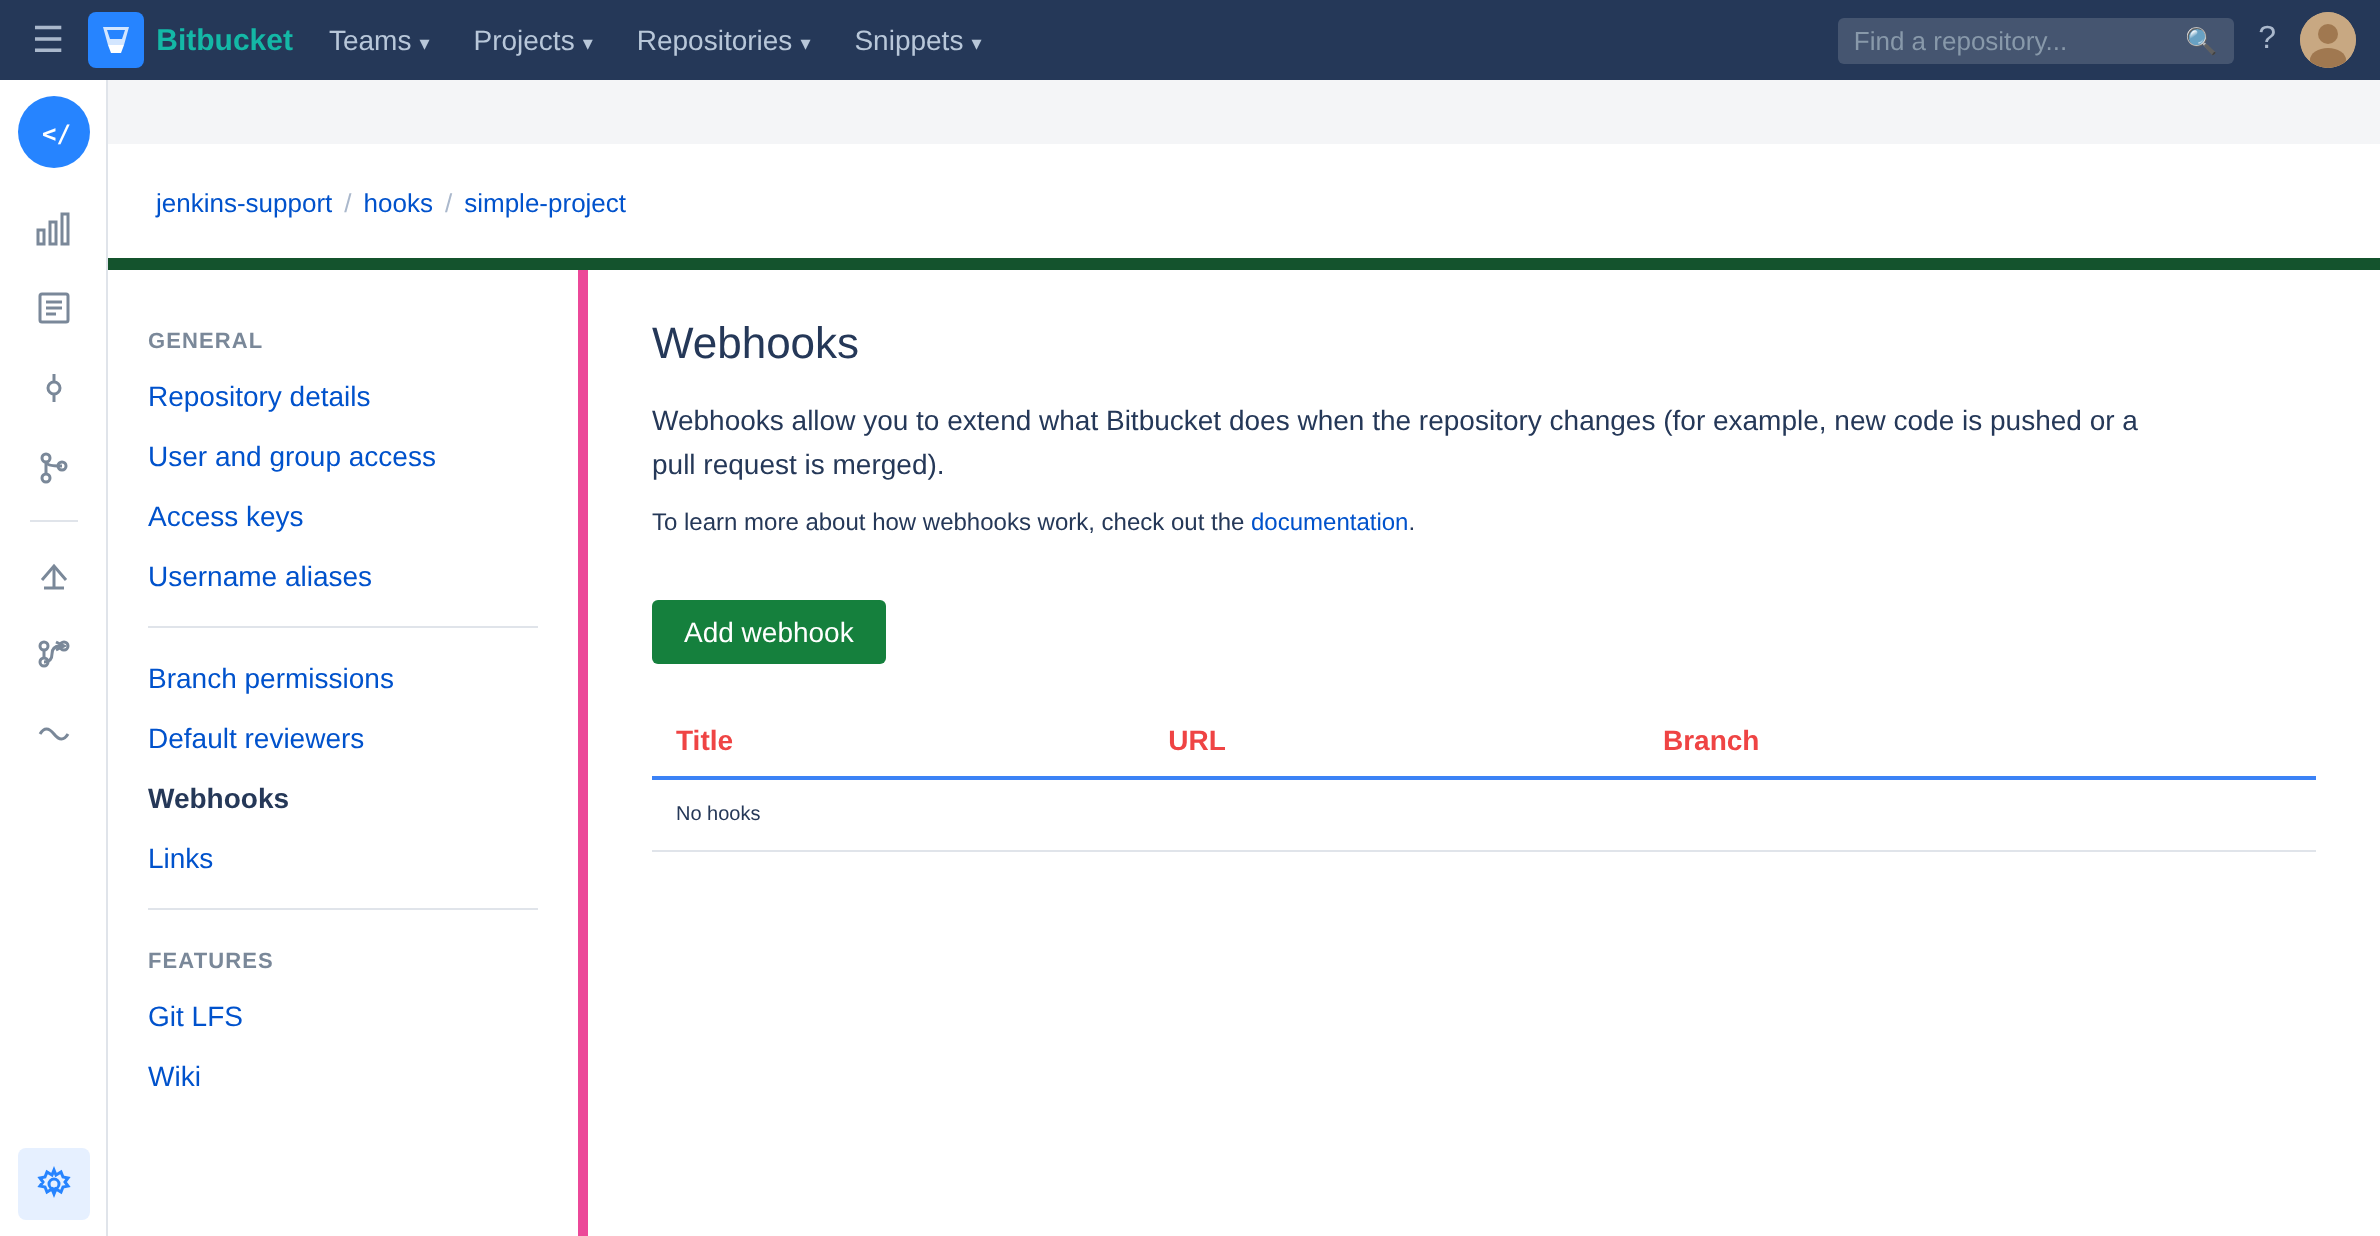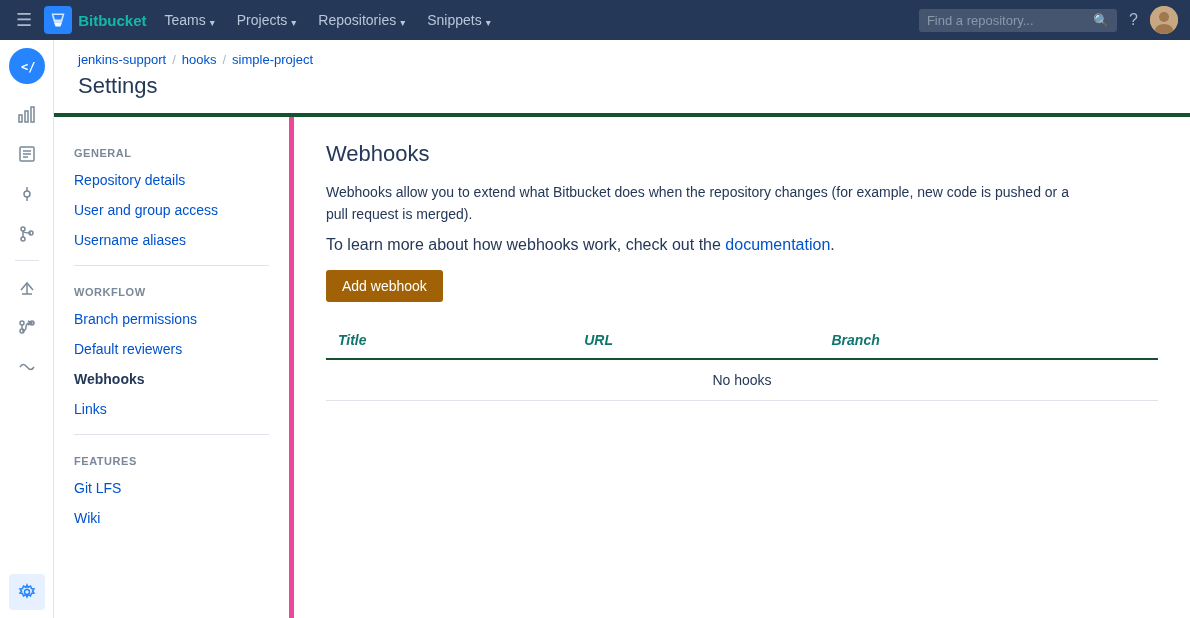--- a/index.html
+++ b/index.html
@@ -61,22 +61,23 @@
       color: white; font-size: 14px; font-weight: bold; margin-bottom: 8px;
     }
     .icon-sidebar-divider { width: 24px; height: 1px; background: #e0e4ea; margin: 4px 0; }
     .sidebar-spacer { flex: 1; }
 
     
     .main-content { flex: 1; display: flex; flex-direction: column; overflow: auto; background: #f4f5f7; }
 
     
     .page-header {
-      background: #fff; border-bottom: 4px solid #14532d;
-      padding: 12px 24px 14px;
+      background: #fff; border-bottom: 6px solid #14532d;
+      padding: 22px 24px 14px;
+      margin-top: 32px;
     }
     .breadcrumb { display: flex; align-items: center; gap: 6px; color: #7a8899; font-size: 13px; margin-bottom: 6px; }
     .breadcrumb a { color: #0052cc; text-decoration: none; }
     .breadcrumb-sep { color: #aab8cc; }
     .page-title { font-size: 22px; font-weight: 400; color: #253858; }
 
     
     .content-area { display: flex; flex: 1; }
 
     
@@ -91,36 +92,35 @@
     .settings-nav-item {
       display: block; padding: 7px 20px; color: #0052cc; text-decoration: none; font-size: 14px; cursor: pointer;
     }
     .settings-nav-item.active { color: #253858; font-weight: 700; background: transparent; }
     .settings-nav-divider { height: 1px; background: #e0e4ea; margin: 10px 20px; }
 
     
     .settings-content { flex: 1; padding: 24px 32px; background: #fff; }
     .webhooks-title { font-size: 22px; font-weight: 400; color: #253858; margin-bottom: 14px; }
     .webhooks-desc { color: #253858; font-size: 14px; line-height: 1.6; margin-bottom: 10px; max-width: 760px; }
-    .webhooks-learn { color: #253858; font-size: 16px; margin-bottom: 16px; }
+    .webhooks-learn { color: #253858; font-size: 12px; margin-bottom: 32px; }
     .webhooks-learn a { color: #0052cc; text-decoration: none; }
     .add-webhook-btn {
-      background: #a16207; color: #fff; border: none; padding: 8px 16px;
+      background: #15803d; color: #fff; border: none; padding: 8px 16px;
       border-radius: 3px; font-size: 14px; cursor: pointer; font-weight: 500; margin-bottom: 20px;
     }
 
     
     .webhooks-table { width: 100%; border-collapse: collapse; }
     .webhooks-table th {
-      text-align: left; padding: 10px 12px; color: #0f766e; font-weight: 600; font-size: 14px;
-      border-bottom: 2px solid #14532d;
-      font-style: italic;
+      text-align: left; padding: 10px 12px; color: #ef4444; font-weight: 600; font-size: 14px;
+      border-bottom: 2px solid #3b82f6;
     }
     .webhooks-table td {
-      padding: 12px 12px; color: #253858; font-size: 14px; border-bottom: 1px solid #e0e4ea; text-align: center;
+      padding: 12px 12px; color: #253858; font-size: 10px; border-bottom: 1px solid #e0e4ea;
     }
     .no-hooks-row td { color: #253858; }
   </style>
 </head>
 <body>
 
 <nav class="topnav">
   <div class="topnav-left">
     <span class="topnav-hamburger">☰</span>
     <a class="topnav-logo">
@@ -241,35 +241,34 @@
   <div class="main-content">
 
     <div class="page-header">
       <div class="breadcrumb">
         <a href="#">jenkins-support</a>
         <span class="breadcrumb-sep">/</span>
         <a href="#">hooks</a>
         <span class="breadcrumb-sep">/</span>
         <a href="#">simple-project</a>
       </div>
-      <h1 class="page-title">Settings</h1>
     </div>
 
     <div class="content-area">
 
       <div class="settings-sidebar">
 
         <div class="settings-section-label">GENERAL</div>
         <a class="settings-nav-item" href="#">Repository details</a>
         <a class="settings-nav-item" href="#">User and group access</a>
+        <a class="settings-nav-item" href="#">Access keys</a>
         <a class="settings-nav-item" href="#">Username aliases</a>
 
         <div class="settings-nav-divider"></div>
 
-        <div class="settings-section-label">WORKFLOW</div>
         <a class="settings-nav-item" href="#">Branch permissions</a>
         <a class="settings-nav-item" href="#">Default reviewers</a>
         <a class="settings-nav-item active" href="#">Webhooks</a>
         <a class="settings-nav-item" href="#">Links</a>
 
         <div class="settings-nav-divider"></div>
 
         <div class="settings-section-label">FEATURES</div>
         <a class="settings-nav-item" href="#">Git LFS</a>
         <a class="settings-nav-item" href="#">Wiki</a>

